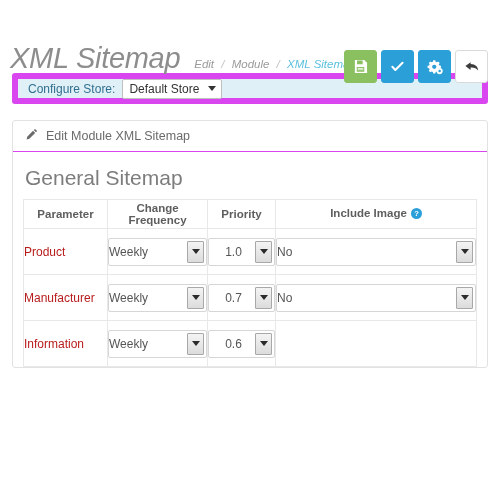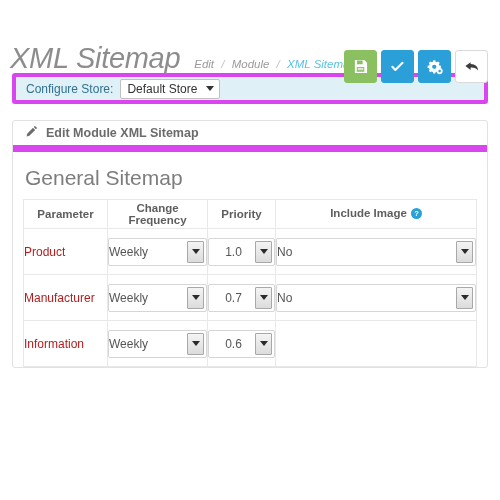--- a/index.html
+++ b/index.html
@@ -69,21 +69,21 @@
   }
   .hbtn.green  { background: #8ac060; border-color: #8ac060; }
   .hbtn.blue   { background: #2a9fd8; border-color: #2a9fd8; }
   .hbtn.white  { background: #ffffff; border-color: #dadada; }
   .hbtn svg { display: block; }
 
   
   .store-bar {
     margin: 11px 12px 0 12px;
     background: #dff0f7;
-    border: 4px solid #d946ef;
+    border: 6px solid #d946ef;
     border-radius: 3px;
     height: 31px;
     display: flex;
     align-items: center;
     padding: 0 10px;
     box-sizing: border-box;
   }
   .store-label {
     font-size: 12px;
     color: #31708f;
@@ -113,26 +113,25 @@
   
   .panel {
     margin: 16px 12px 0 12px;
     background: #ffffff;
     border: 1px solid #e2e2e2;
     border-radius: 3px;
     box-sizing: border-box;
   }
   .panel-heading {
     height: 31px;
-    border-bottom: 7px solid #d946ef;
+    border-bottom: 1px solid #d946ef;
     display: flex;
     align-items: center;
     padding: 0 12px;
     box-sizing: border-box;
-    font-weight: bold;
   }
   .panel-heading .pencil { margin-right: 8px; display: block; }
   .panel-heading-title {
     font-size: 12.5px;
     color: #6b6b6b;
   }
   .panel-body {
     padding: 12px 10px 0 10px;
   }
   .section-title {

